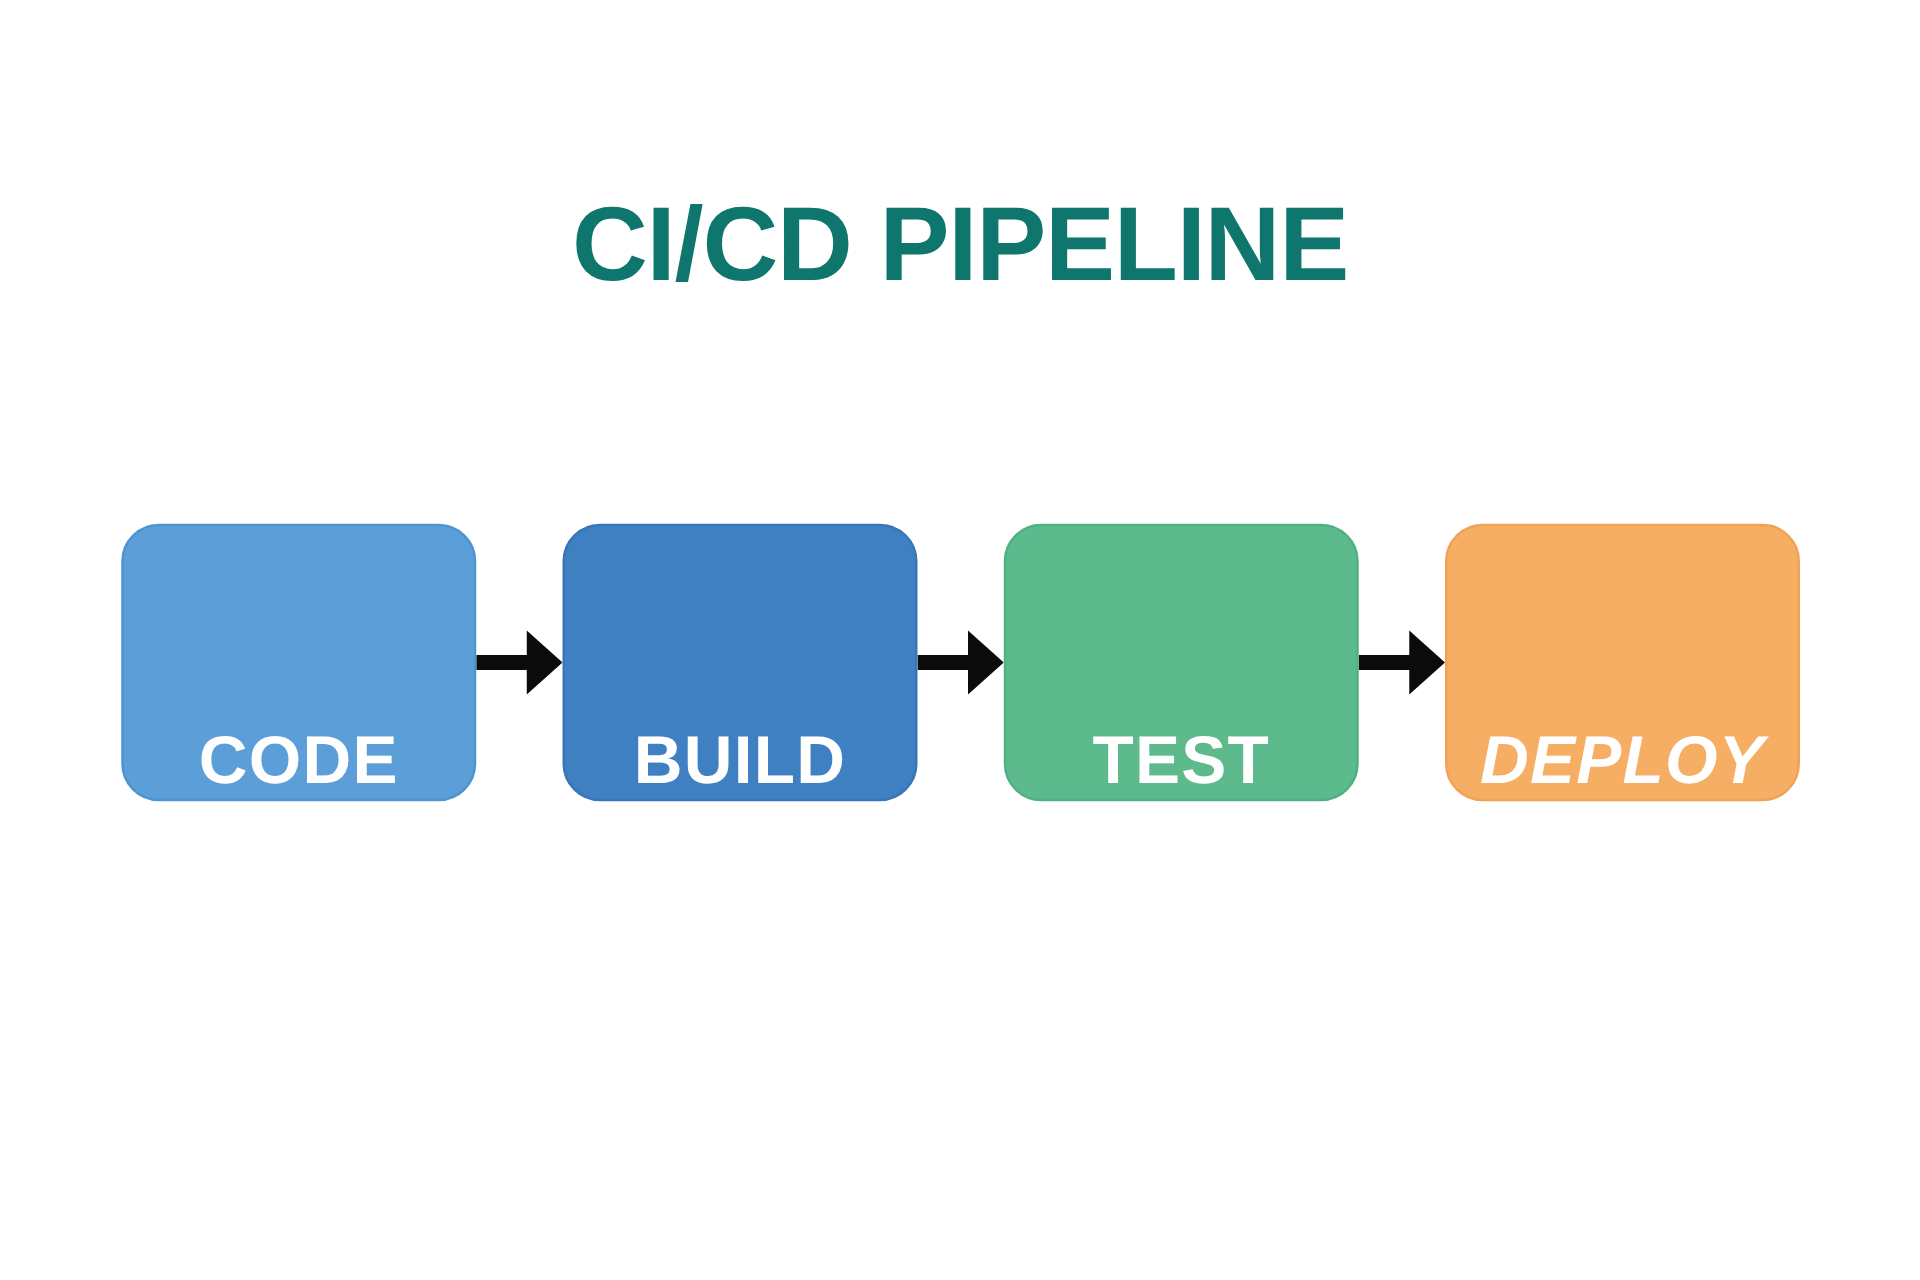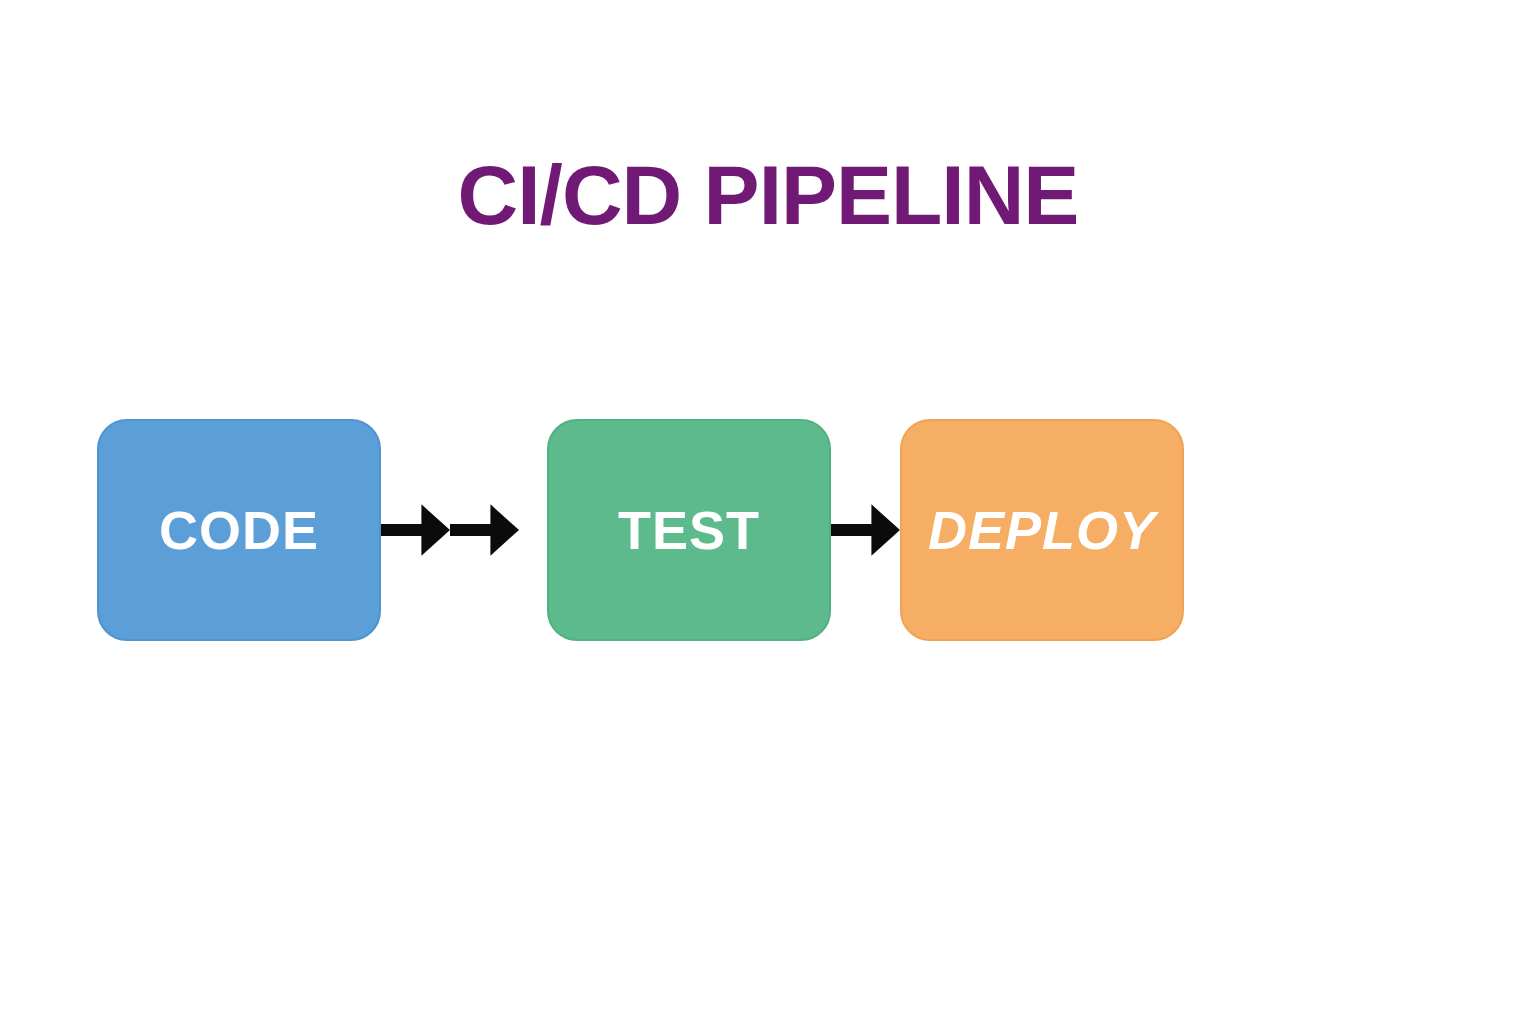--- a/index.html
+++ b/index.html
@@ -13,37 +13,37 @@
   .title {
     position: absolute;
     top: 150px;
     left: 0;
     width: 100%;
     text-align: center;
     font-size: 84px;
     line-height: 90px;
     font-weight: bold;
     letter-spacing: -1px;
-    color: #701a75;
+    color: #0f766e;
     white-space: nowrap;
   }
   .stages {
     position: absolute;
     top: 419px;
     left: 97px;
     display: flex;
     align-items: center;
   }
   .stage-box {
     width: 284px;
     height: 222px;
     border-radius: 30px;
     border: 2px solid transparent;
     display: flex;
-    align-items: center;
+    align-items: flex-end;
     justify-content: center;
     flex: none;
   }
   .stage-label {
     color: #ffffff;
     font-weight: bold;
     font-size: 54px;
     letter-spacing: 1px;
     white-space: nowrap;
   }
@@ -66,28 +66,31 @@
   <div class="stage-box" style="background: rgb(92, 159, 216); border-color: rgb(77, 148, 208);">
     <span class="stage-label" style="color: rgb(255, 255, 255);">CODE</span>
   </div>
 
   <div class="arrow">
     <svg width="70" height="56" viewBox="0 0 70 56">
       <path d="M0,22 L41,22 L41,2 L70,28 L41,54 L41,34 L0,34 Z" fill="#0b0b0b"></path>
     </svg>
   </div>
 
+  <div class="stage-box" style="background: rgb(63, 128, 194); border-color: rgb(56, 118, 184);">
+    <span class="stage-label" style="color: rgb(255, 255, 255);">BUILD</span>
+  </div>
 
   <div class="arrow">
     <svg width="70" height="56" viewBox="0 0 70 56">
       <path d="M0,22 L41,22 L41,2 L70,28 L41,54 L41,34 L0,34 Z" fill="#0b0b0b"></path>
     </svg>
   </div>
 
-  <div class="stage-box" style="background: rgb(92, 186, 141); border-color: rgb(82, 177, 132); margin-left: 28px;">
+  <div class="stage-box" style="background: rgb(92, 186, 141); border-color: rgb(82, 177, 132);">
     <span class="stage-label" style="color: rgb(255, 255, 255);">TEST</span>
   </div>
 
   <div class="arrow">
     <svg width="70" height="56" viewBox="0 0 70 56">
       <path d="M0,22 L41,22 L41,2 L70,28 L41,54 L41,34 L0,34 Z" fill="#0b0b0b"></path>
     </svg>
   </div>
 
   <div class="stage-box" style="background: rgb(246, 173, 100); border-color: rgb(240, 163, 85); font-style: italic;">

